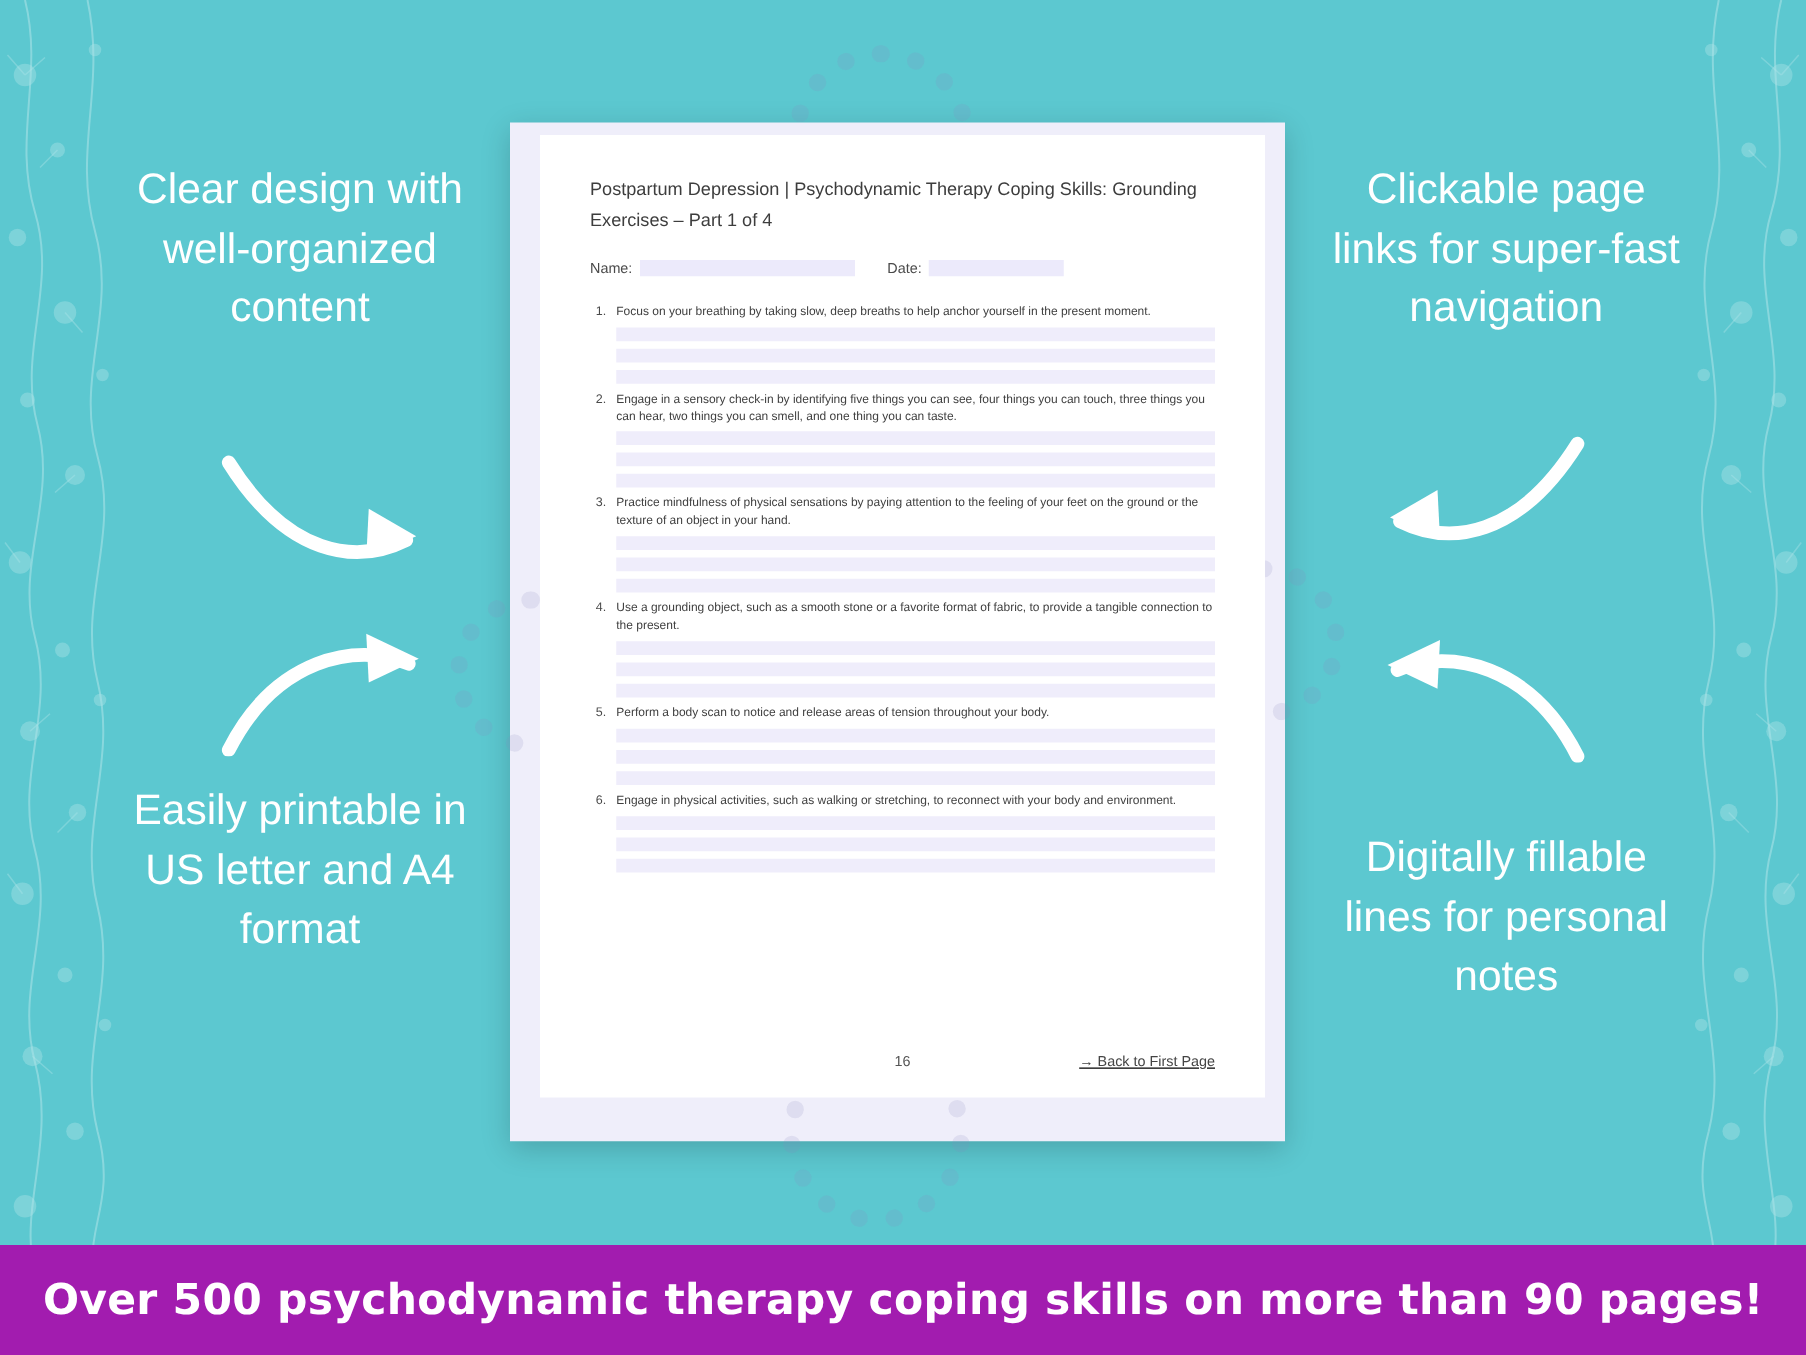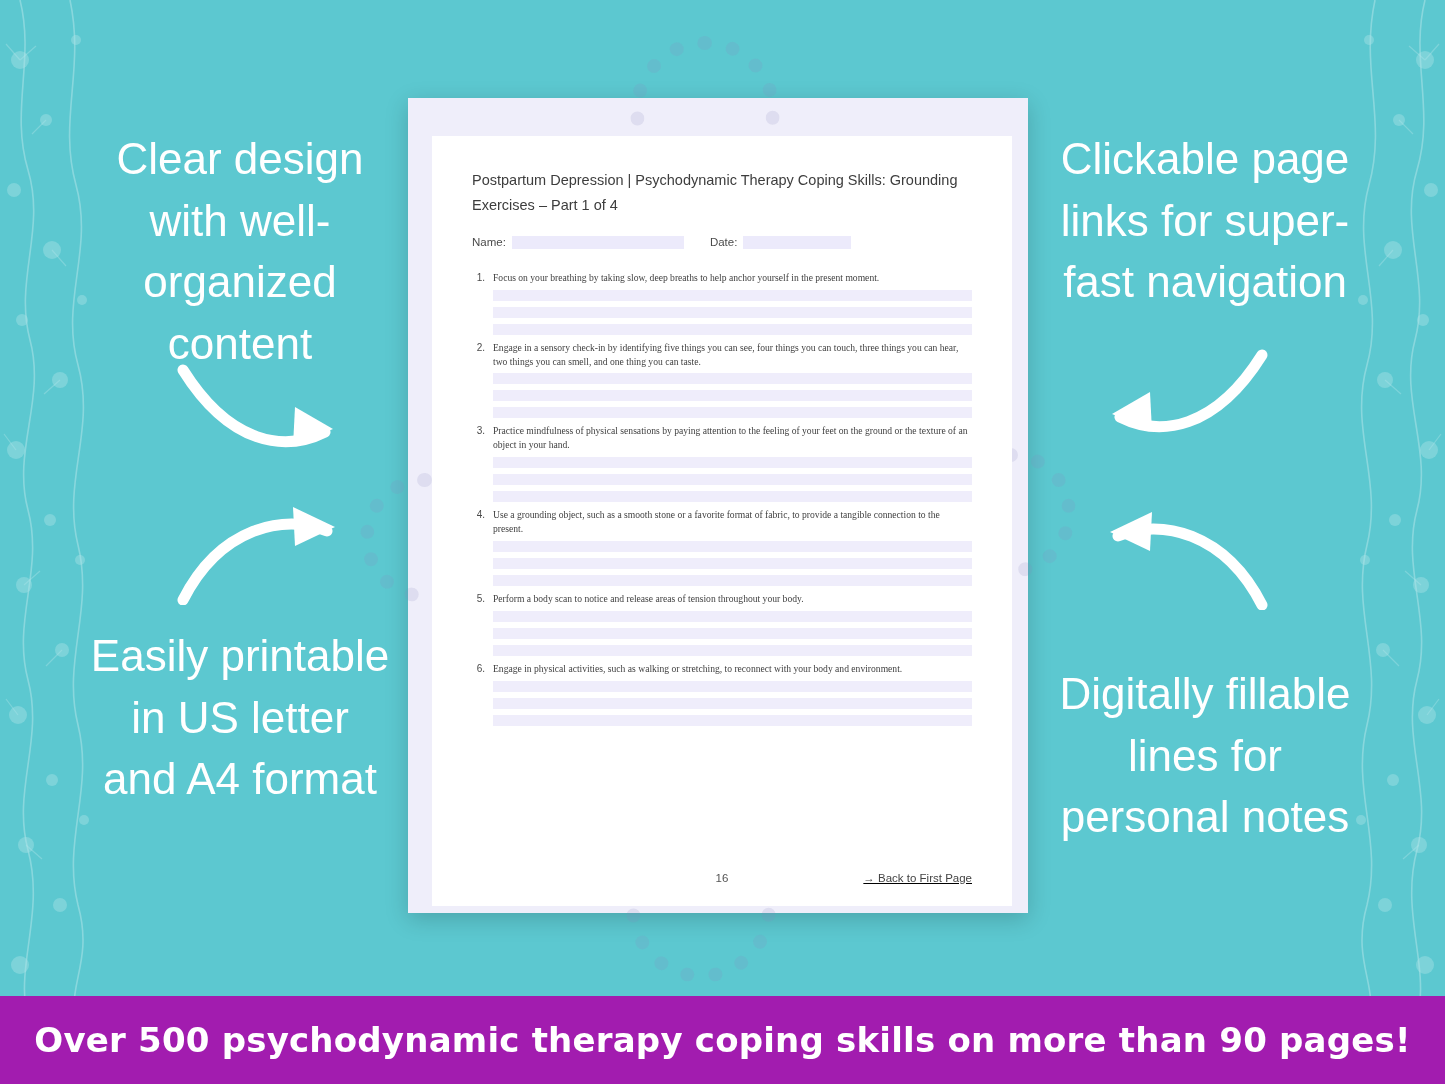--- a/index.html
+++ b/index.html
@@ -39,21 +39,21 @@
     font-weight: bold;
     letter-spacing: 0.2px;
     text-align: center;
     white-space: nowrap;
   }
 
   
   .caption {
     position: absolute;
     color: #ffffff;
-    font-size: 44px;
+    font-size: 34px;
     line-height: 1.4;
     text-align: center;
     width: 300px;
     font-weight: 300;
   }
   #cap-tl { left: 90px;  top: 128px; }
   #cap-bl { left: 90px;  top: 625px; }
   #cap-tr { left: 1055px; top: 128px; }
   #cap-br { left: 1055px; top: 638px; margin-top: 25px; }
 
@@ -66,48 +66,48 @@
   
   .doc-shadow {
     position: absolute;
     left: 408px; top: 98px;
     width: 620px; height: 815px;
     background: #efeefa;
     box-shadow: 0 6px 22px rgba(0,0,0,0.18);
   }
   .doc-page {
     position: absolute;
-    left: 432px; top: 136px;
+    left: 432px; top: 108px;
     width: 580px; height: 770px;
     background: #ffffff;
     overflow: hidden;
   }
   .doc-inner { position: relative; padding: 32px 40px 0 40px; height: 100%; }
 
   .doc-title {
     color: #3d3d3d;
     font-size: 14.5px;
     line-height: 1.75;
     font-family: "Liberation Sans", sans-serif;
   }
 
   .nd-row { display: flex; gap: 26px; margin-top: 17px; font-size: 11.5px; color: #4a4a4a; }
-  .nd-item { display: flex; align-items: center; gap: 6px; }
+  .nd-item { display: flex; align-items: flex-end; gap: 6px; }
   .nd-label { white-space: nowrap; }
   .nd-blank { height: 13px; background: #eceafb; }
   .nd-blank.name { width: 172px; }
   .nd-blank.date { width: 108px; }
 
   .items { margin-top: 22px; }
   .item { margin-bottom: 6px; }
   .item-head { display: flex; gap: 8px; }
   .num { font-size: 10px; color: #4a4a4a; min-width: 13px; text-align: right; padding-top: 1px;
          font-family: "Liberation Sans", sans-serif; }
   .txt {
-    font-family: Liberation Serif, serif;
+    font-family: Liberation Sans, sans-serif;
     font-size: 9.6px;
     line-height: 1.45;
     color: #3f3f3f;
   }
   .lines { margin-top: 5px; margin-left: 21px; }
   .line { height: 11px; background: #efedfb; margin-bottom: 6px; }
 
   .footer {
     position: absolute;
     left: 40px; right: 40px; bottom: 22px;

